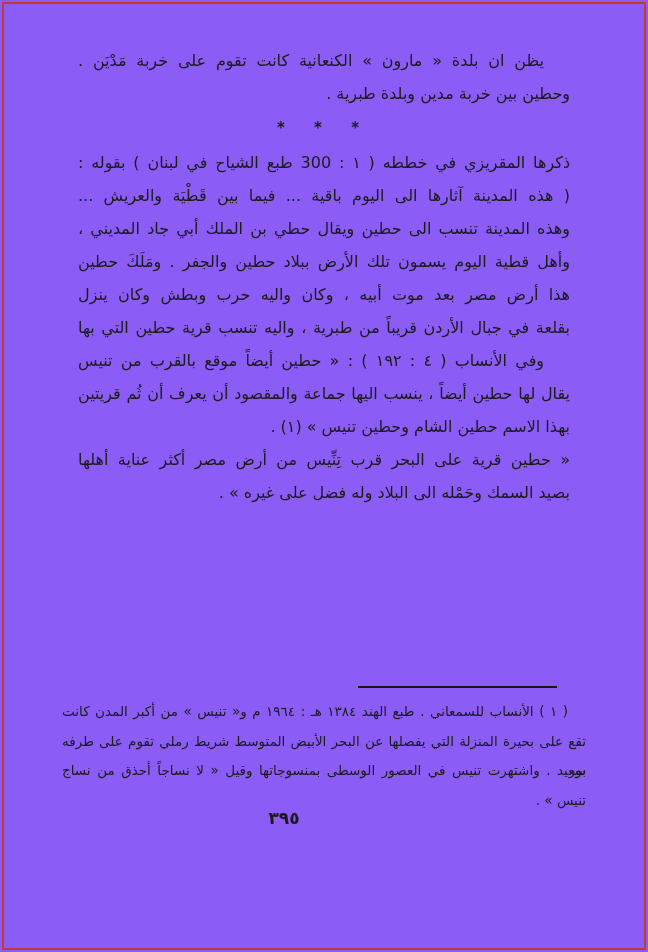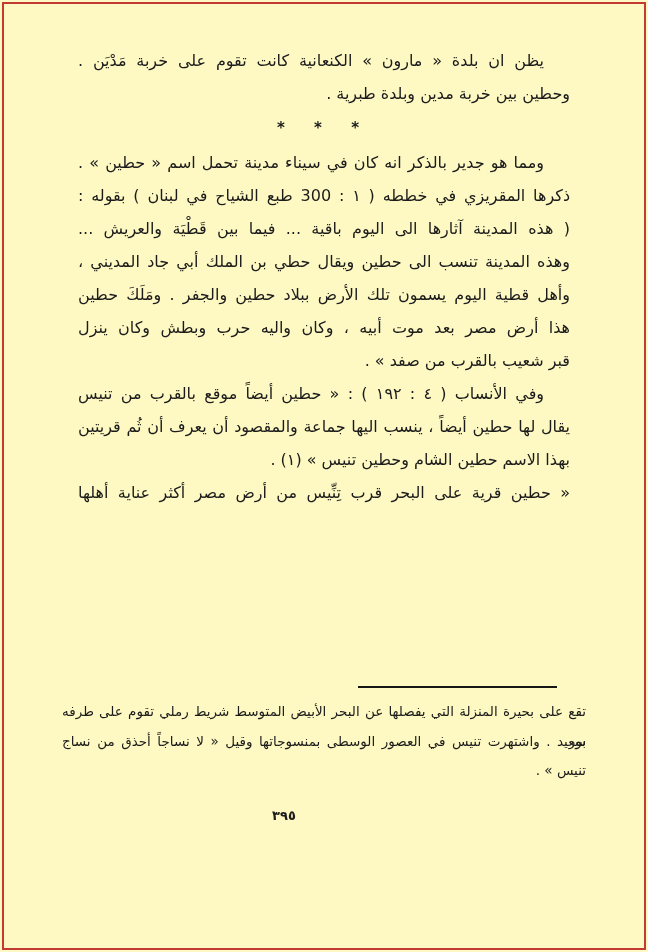--- a/index.html
+++ b/index.html
@@ -1,19 +1,19 @@
 <!DOCTYPE html>
 <html><head>
 <meta charset="utf-8">
 <style>
   html,body { margin:0; padding:0; background:#e8e8e8; }
   #page {
     position:relative;
     width:648px; height:952px;
-    background:#fef9c3;
+    background:#8b5cf6;
     font-family:"DejaVu Sans", sans-serif;
     color:#1b1b1b;
     overflow:hidden;
     margin:0 auto;
   }
   .frame {
     position:absolute; top:2px; left:2px; right:2px; bottom:2px;
     border:2.5px solid #c23a32;
     pointer-events:none;
   }
@@ -50,63 +50,64 @@
   .footnote {
     position:absolute; top:697px; right:62px; width:524px;
     direction:rtl;
     font-size:13.5px;
   }
   .footnote .line { height:29.5px; line-height:29.5px; }
   .footnote .line.indent { padding-right:18px; }
   .pageno {
     position:absolute; top:808px; left:0; width:568px;
     text-align:center;
-    font-size:13px; font-weight:bold;
+    font-size:17px; font-weight:bold;
     letter-spacing:2px;
   }
 </style>
 </head>
 <body>
 
 <div id="page">
   <div class="frame"></div>
 
   <div class="main" dir="rtl" lang="ar">
 
     <div class="para">
       <div class="line indent">يظن ان بلدة « مارون » الكنعانية كانت تقوم على خربة مَدْيَن .</div>
       <div class="line last">وحطين بين خربة مدين وبلدة طبرية .</div>
     </div>
 
     <div class="sep">* * *</div>
 
     <div class="para">
-      <div class="line indent">ومما هو جدير بالذكر انه كان في سيناء مدينة تحمل اسم « حطين » .</div>
       <div class="line">ذكرها المقريزي في خططه ( ١ : 300 طبع الشياح في لبنان ) بقوله :</div>
       <div class="line">( هذه المدينة آثارها الى اليوم باقية ... فيما بين قَطْيَة والعريش ...</div>
       <div class="line">وهذه المدينة تنسب الى حطين ويقال حطي بن الملك أبي جاد المديني ،</div>
       <div class="line">وأهل قطية اليوم يسمون تلك الأرض ببلاد حطين والجفر . ومَلَكَ حطين</div>
       <div class="line">هذا أرض مصر بعد موت أبيه ، وكان واليه حرب وبطش وكان ينزل</div>
-      <div class="line last">قبر شعيب بالقرب من صفد » .</div>
+      <div class="line">بقلعة في جبال الأردن قريباً من طبرية ، واليه تنسب قرية حطين التي بها</div>
     </div>
 
     <div class="para gap">
       <div class="line indent">وفي الأنساب ( ٤ : ١٩٢ ) : « حطين أيضاً موقع بالقرب من تنيس</div>
       <div class="line">يقال لها حطين أيضاً ، ينسب اليها جماعة والمقصود أن يعرف أن ثُم قريتين</div>
       <div class="line last">بهذا الاسم حطين الشام وحطين تنيس » (١) .</div>
     </div>
 
     <div class="para gap">
       <div class="line">« حطين قرية على البحر قرب تِنِّيس من أرض مصر أكثر عناية أهلها</div>
+      <div class="line last">بصيد السمك وحَمْله الى البلاد وله فضل على غيره » .</div>
     </div>
 
   </div>
 
   <div class="fn-rule"></div>
 
   <div class="footnote" dir="rtl" lang="ar">
+    <div class="line indent">( ١ ) الأنساب للسمعاني . طبع الهند ١٣٨٤ هـ : ١٩٦٤ م و« تنيس » من أكبر المدن كانت</div>
     <div class="line">تقع على بحيرة المنزلة التي يفصلها عن البحر الأبيض المتوسط شريط رملي تقوم على طرفه بور</div>
     <div class="line">سعيد . واشتهرت تنيس في العصور الوسطى بمنسوجاتها وقيل « لا نساجاً أحذق من نساج</div>
     <div class="line last">تنيس » .</div>
   </div>
 
   <div class="pageno">٣٩٥</div>
 </div>
 
 </body></html>

